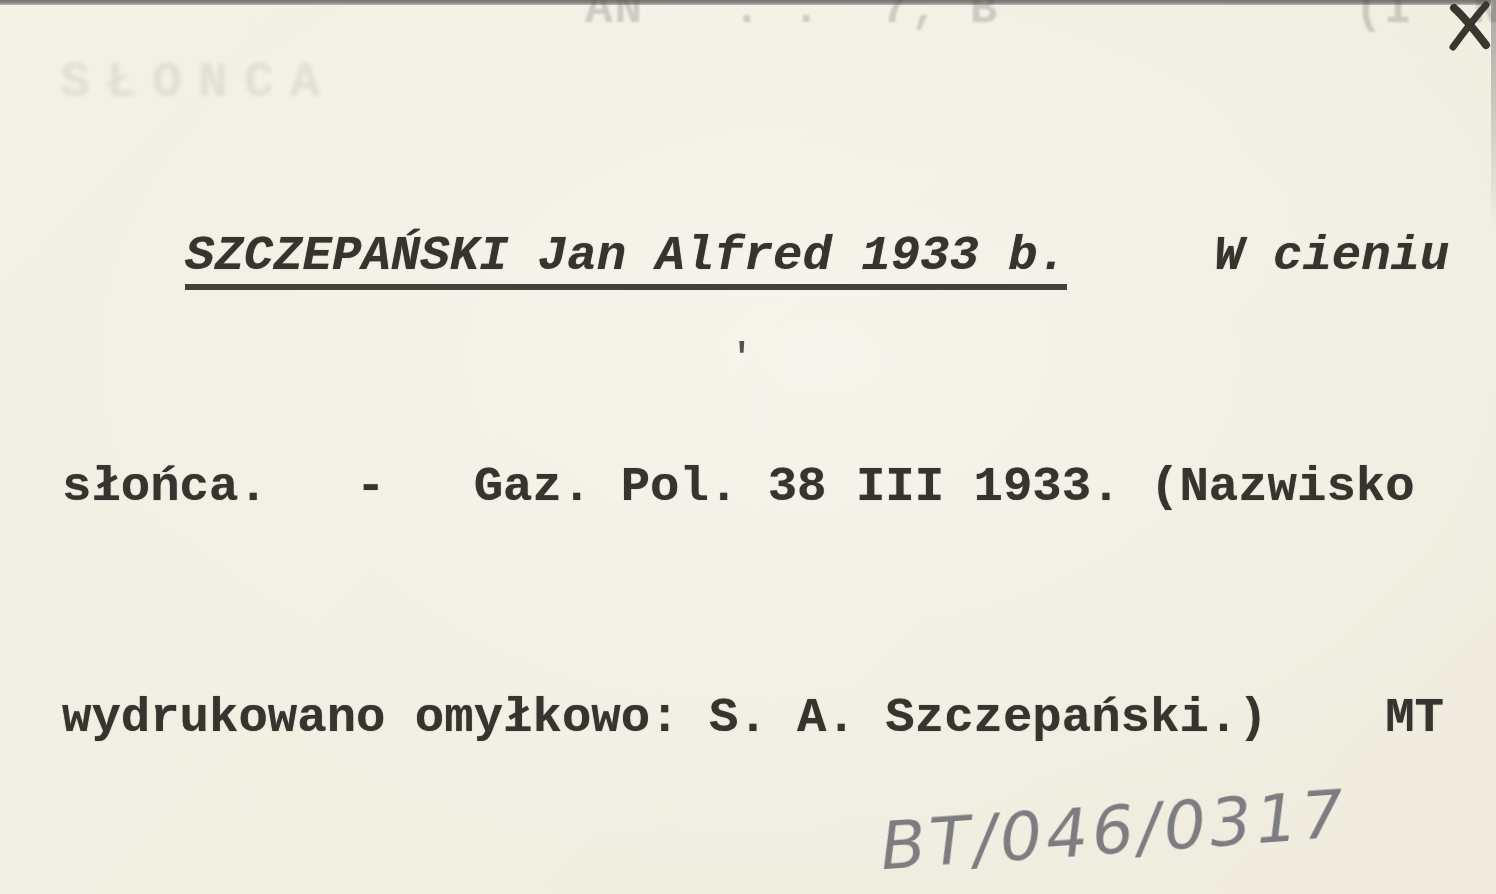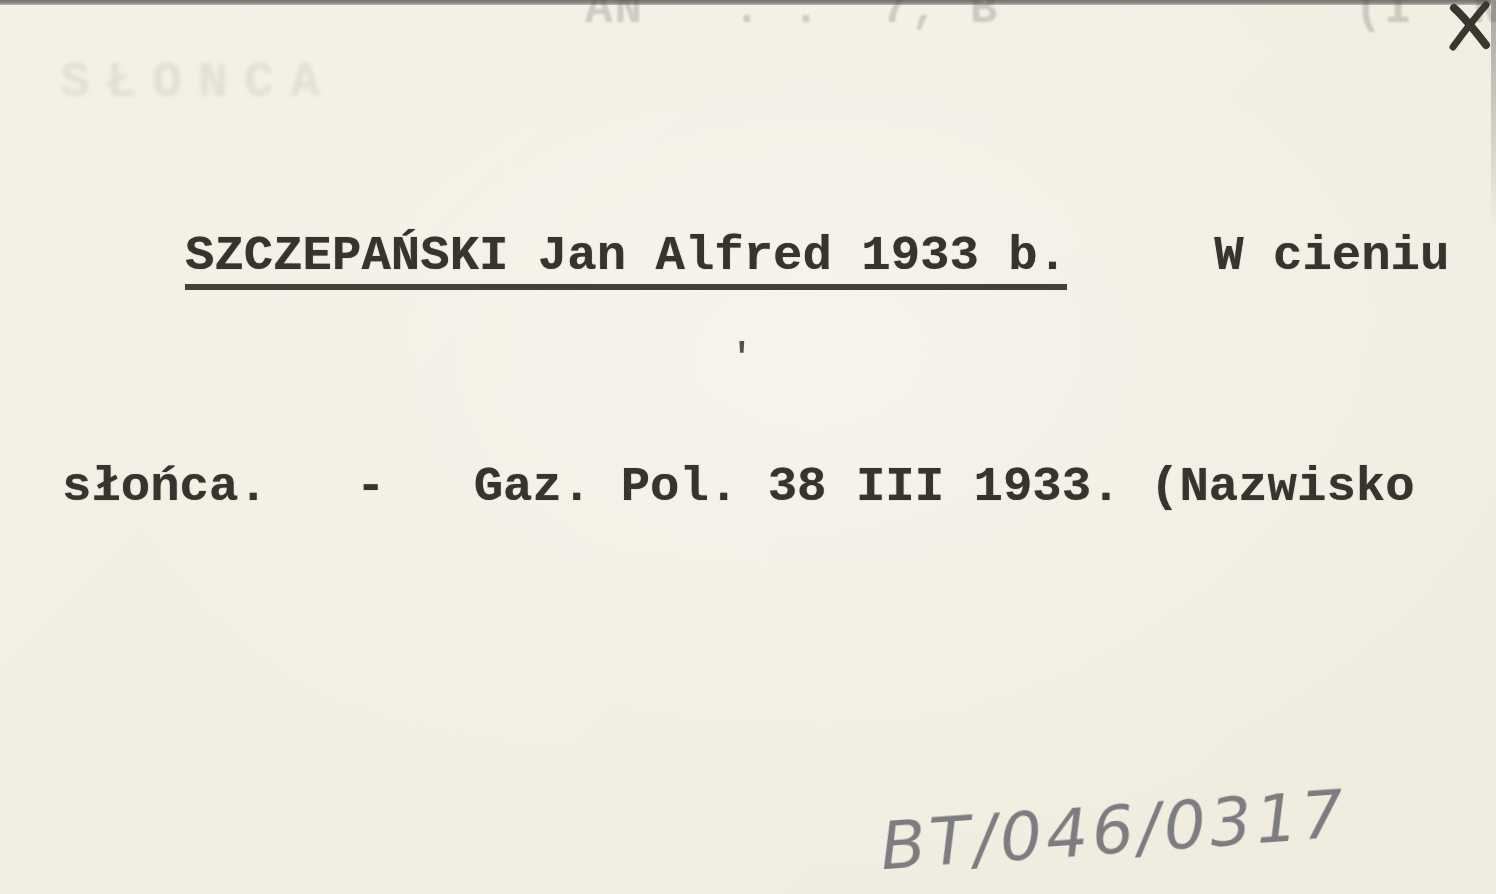--- a/index.html
+++ b/index.html
@@ -38,21 +38,21 @@
     color:#5a564f; opacity:.11; filter:blur(2px);
   }
 
   
   .typed {
     position:absolute; left:62px; top:64px; width:1400px;
     font-weight:bold; font-size:49px; line-height:77px;
     color:#37332e; white-space:pre;
     text-shadow:0 0 1px rgba(50,45,38,0.55);
   }
-  .line1 { margin-left:123px; }
+  .line1 { margin-left:123px;font-style:italic; }
   .underlined { border-bottom:6px solid rgba(52,48,42,0.92); }
   .stray-mark {
     position:absolute; left:731px; top:338px;
     font:bold 36px "Liberation Mono", monospace;
     color:rgba(55,51,46,0.85);
   }
 
   
   .x-mark { position:absolute; left:1446px; top:0px; }
   .callnum {
@@ -70,20 +70,21 @@
 
 <div class="top-edge"></div>
 <div class="right-edge"></div>
 
 <div class="ghost-top">AN   . .  7, B            (I  N .</div>
 <div class="ghost-left">SŁONCA</div>
 
 <div class="typed">
   <div class="line1"><span class="underlined">SZCZEPAŃSKI Jan Alfred 1933 b.</span><span>     W cieniu</span></div>
   <div>słońca.   -   Gaz. Pol. 38 III 1933. (Nazwisko</div>
+  <div>wydrukowano omyłkowo: S. A. Szczepański.)    MT</div>
   
 </div>
 
 <div class="stray-mark">'</div>
 
 <div class="x-mark">
   <svg width="50" height="52" viewBox="0 0 50 52">
     <path d="M8,8 C16,15 30,32 40,45" stroke="#3a3731" stroke-width="8" stroke-linecap="round" fill="none"></path>
     <path d="M40,5 C33,13 18,32 7,47" stroke="#3a3731" stroke-width="7" stroke-linecap="round" fill="none"></path>
   </svg>

